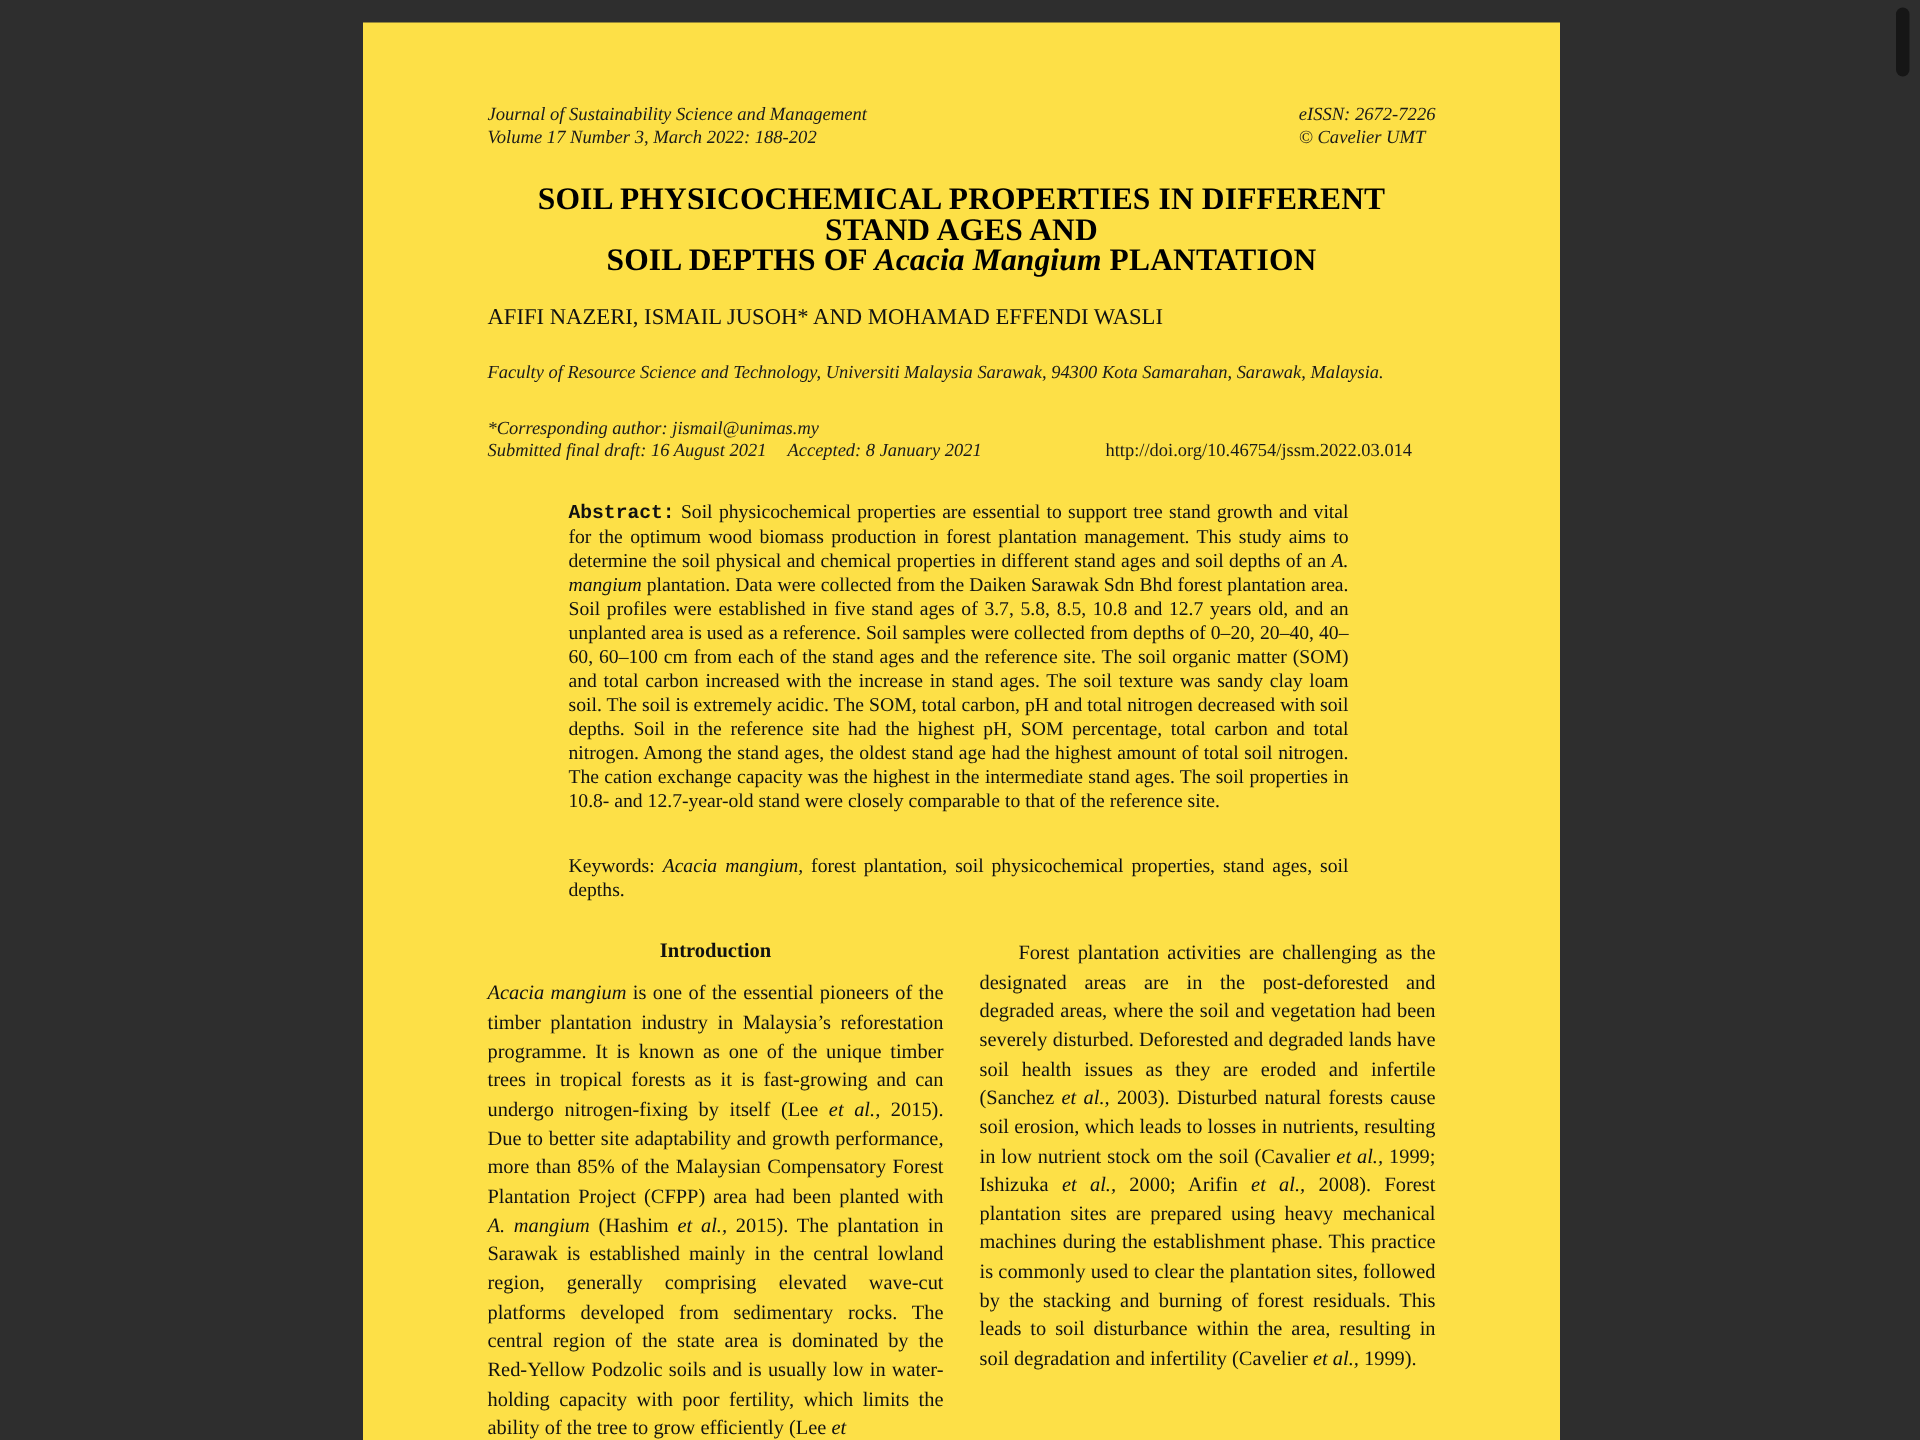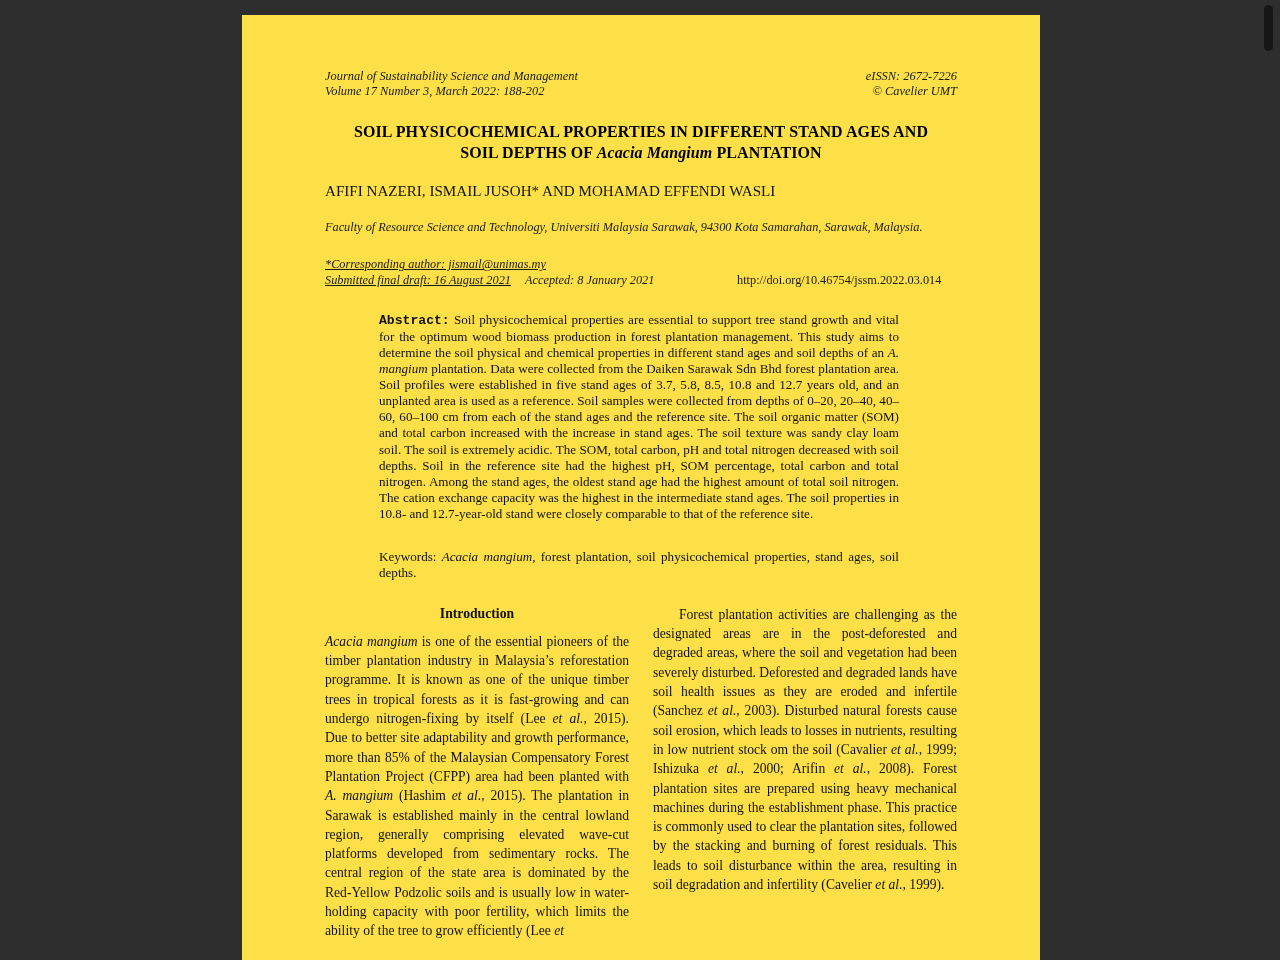--- a/index.html
+++ b/index.html
@@ -65,28 +65,28 @@
   .runhead {
     display: flex;
     justify-content: space-between;
     align-items: flex-start;
     font-style: italic;
     font-size: 12.4px;
     line-height: 14.6px;
     color: #1a1a1a;
   }
   .runhead .left  { text-align: left; }
-  .runhead .right { text-align: right; }
+  .runhead .right { }
 
   
   .title {
     margin-top: 24px;
     text-align: center;
     font-weight: bold;
-    font-size: 16px;
+    font-size: 21px;
     line-height: 20.6px;
     letter-spacing: .1px;
     color: #000;
   }
   .title .sp { font-style: italic; }
 
   
   .authors {
     margin-top: 19px;
     text-align: left;
@@ -109,21 +109,20 @@
     margin-top: 22px;
     font-style: italic;
     font-size: 12.3px;
     line-height: 15.4px;
     color: #1a1a1a;
   }
   .corr-row {
     position: relative;
     display: block;
     height: 15.4px;
-    text-decoration: underline;
   }
   .corr-accepted {
     position: absolute;
     left: 200px;
     top: 0;
   }
   .corr-doi {
     position: absolute;
     left: 412px;
     top: 0;

